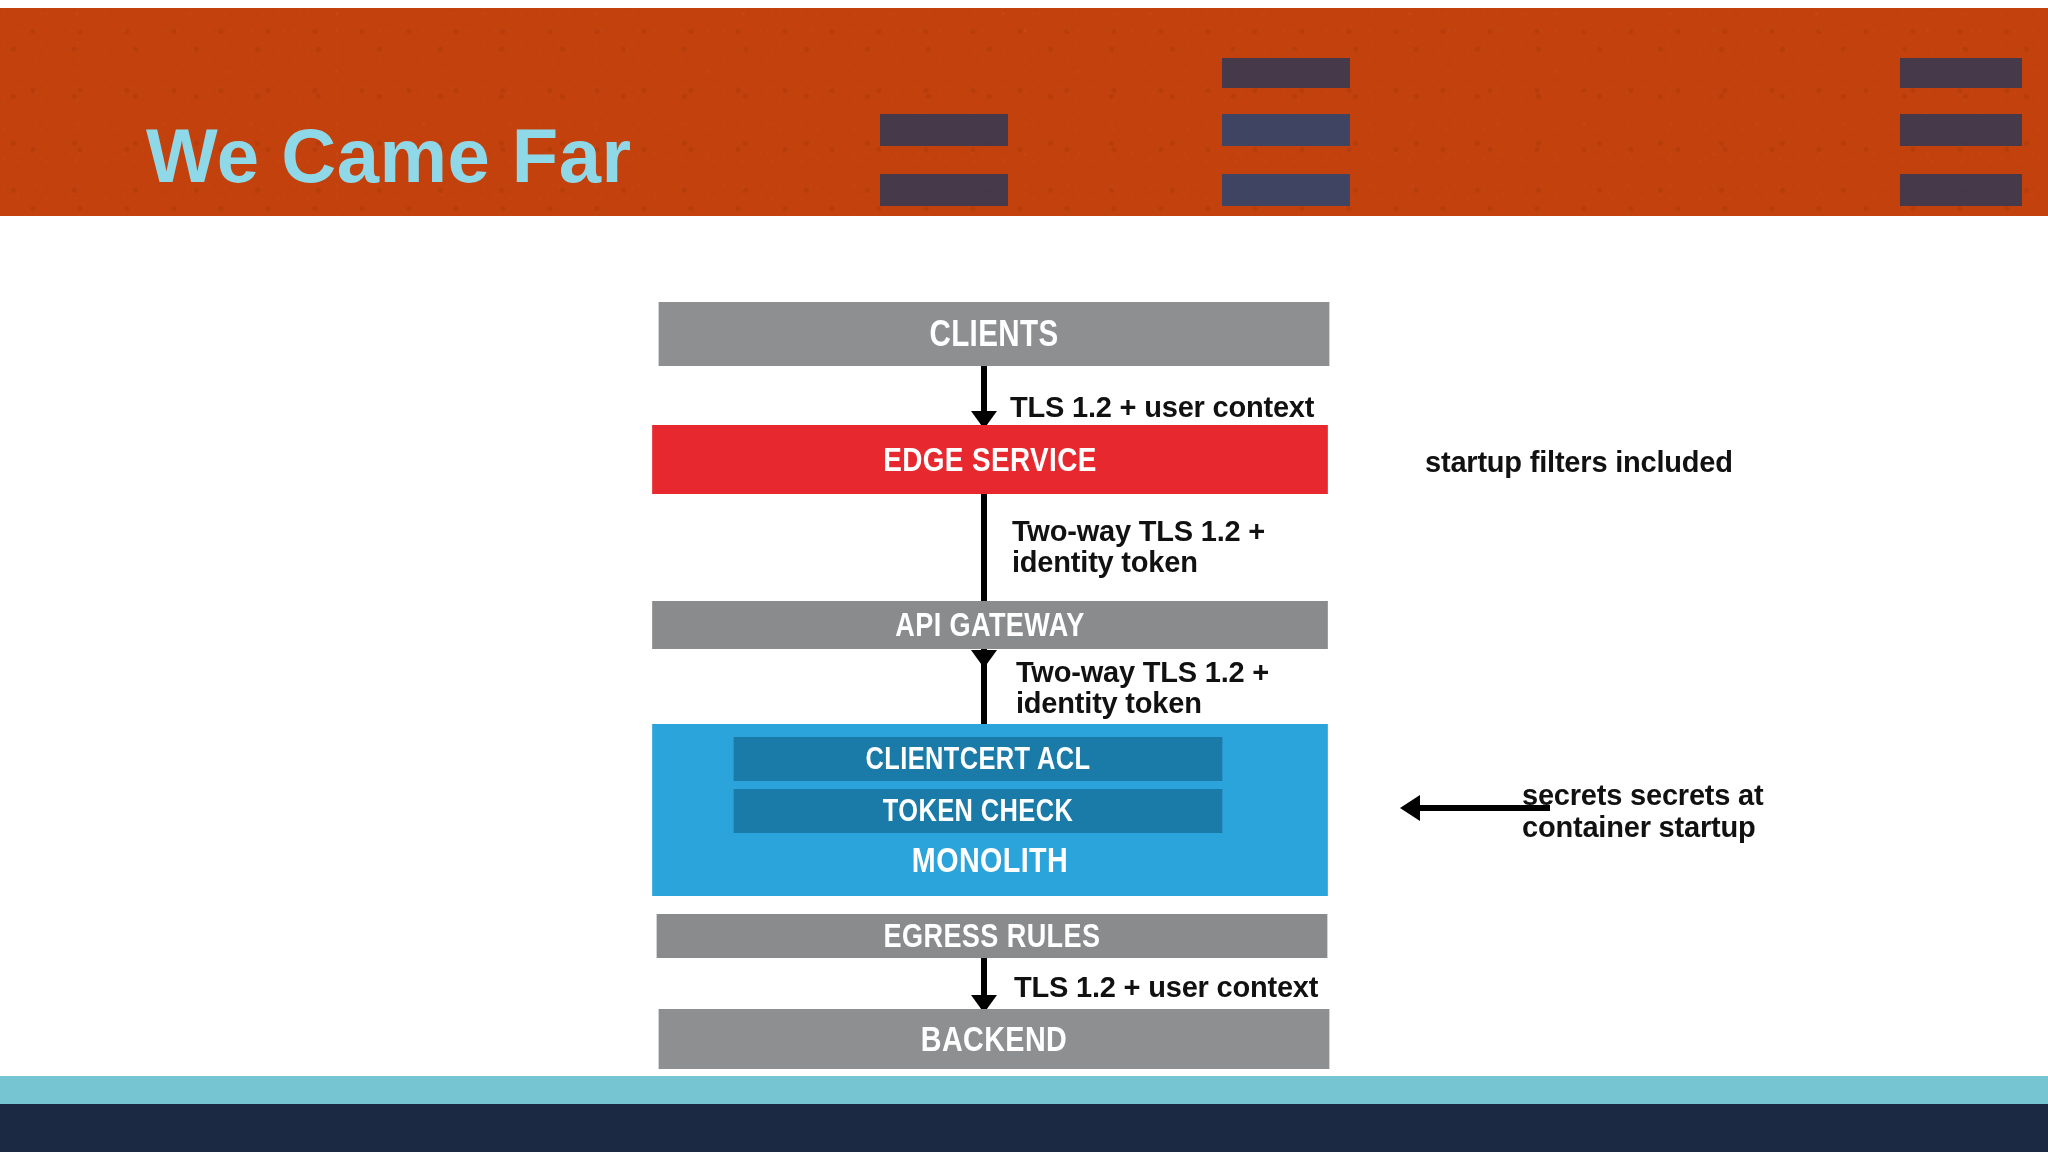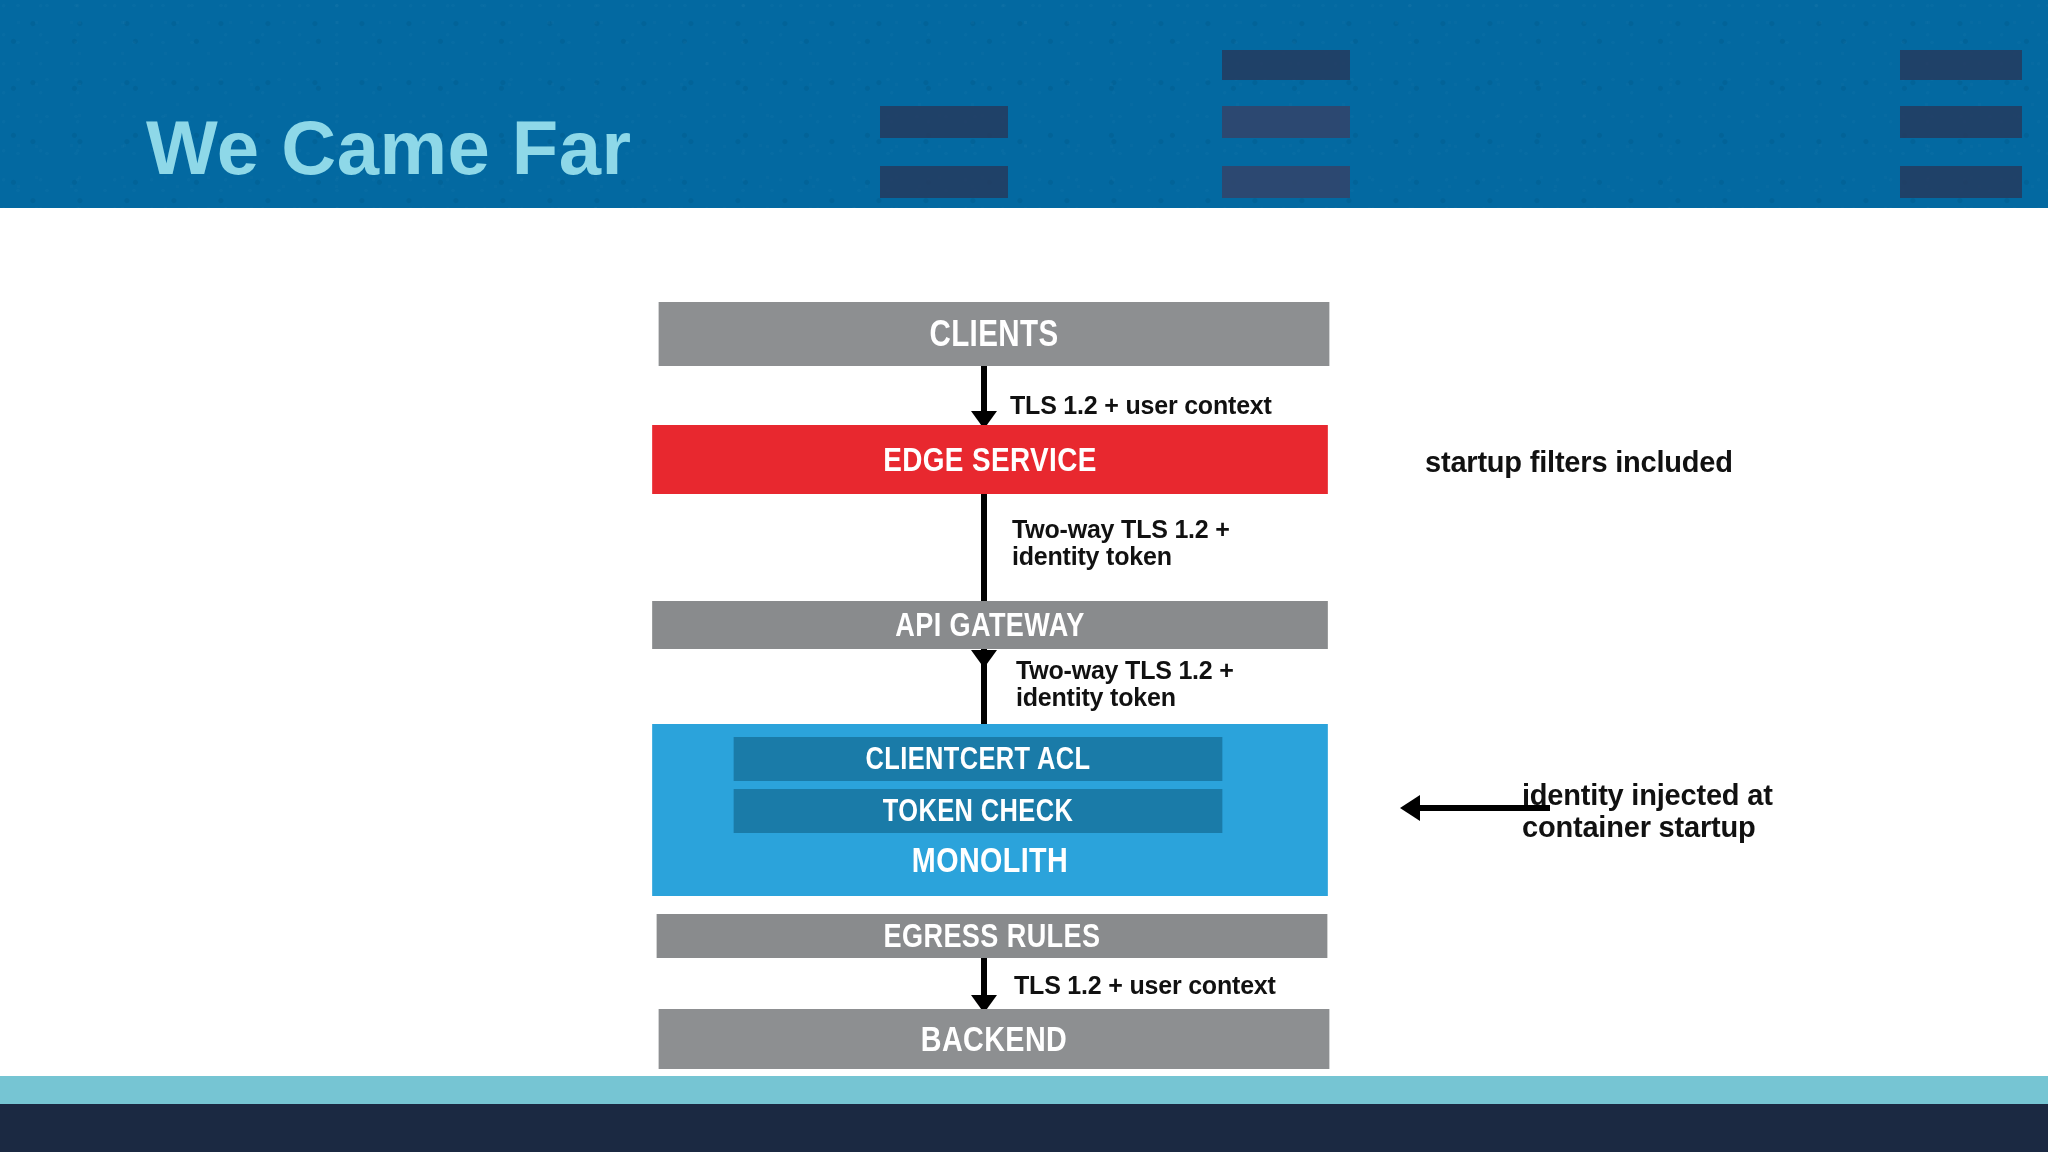--- a/index.html
+++ b/index.html
@@ -11,24 +11,24 @@
     width: 2048px;
     height: 1152px;
     overflow: hidden;
     font-family: "Liberation Sans", sans-serif;
     position: relative;
   }
 
   
   #slide-header {
     position: absolute;
-    left: 0; top: 0;
+    left: 0; top: 8px;
     width: 2048px;
     height: 208px;
-    background: #0369a1;
+    background: #c2410c;
     overflow: hidden;
   }
   .hdr-noise {
     position: absolute;
     inset: 0;
     opacity: 0.55;
     background-image:
       radial-gradient(circle at 10% 20%, rgba(255,255,255,0.035) 0 1.5px, transparent 2px),
       radial-gradient(circle at 35% 55%, rgba(255,255,255,0.03) 0 1.5px, transparent 2px),
       radial-gradient(circle at 62% 15%, rgba(255,255,255,0.035) 0 1.5px, transparent 2px),
@@ -118,21 +118,21 @@
     width: 0; height: 0;
     border-top: 13px solid transparent;
     border-bottom: 13px solid transparent;
     border-right: 20px solid #000000;
   }
 
   .edge-label {
     position: absolute;
     color: #111111;
     font-weight: bold;
-    font-size: 25px;
+    font-size: 29px;
     line-height: 1.07;
     white-space: pre-line;
     letter-spacing: -0.2px;
   }
   .side-note {
     position: absolute;
     color: #111111;
     font-weight: bold;
     font-size: 29px;
     line-height: 1.12;
@@ -216,21 +216,21 @@
 
   <div class="node-box box-innerblue" style="left:680px; top:461px; width:596px; height:44px; font-size:31px;">
     <span class="node-label">CLIENTCERT ACL</span>
   </div>
 
   <div class="node-box box-innerblue" style="left:680px; top:513px; width:596px; height:44px; font-size:31px;">
     <span class="node-label">TOKEN CHECK</span>
   </div>
 
   <div class="h-arrow" style="left:1420px; top:529px; width:130px;"></div>
-  <div class="side-note" style="left:1522px; top:503px;">identity injected at
+  <div class="side-note" style="left:1522px; top:503px;">secrets secrets at
 container startup</div>
 
   <div class="node-box box-gray2" style="left:583px; top:638px; width:818px; height:44px; font-size:33px;">
     <span class="node-label">EGRESS RULES</span>
   </div>
 
   <div class="v-arrow" style="left:981px; top:682px; height:38px;"></div>
   <div class="edge-label" style="left:1014px; top:696px;">TLS 1.2 + user context</div>
 
   <div class="node-box box-gray" style="left:585px; top:733px; width:818px; height:60px; font-size:35px;">

